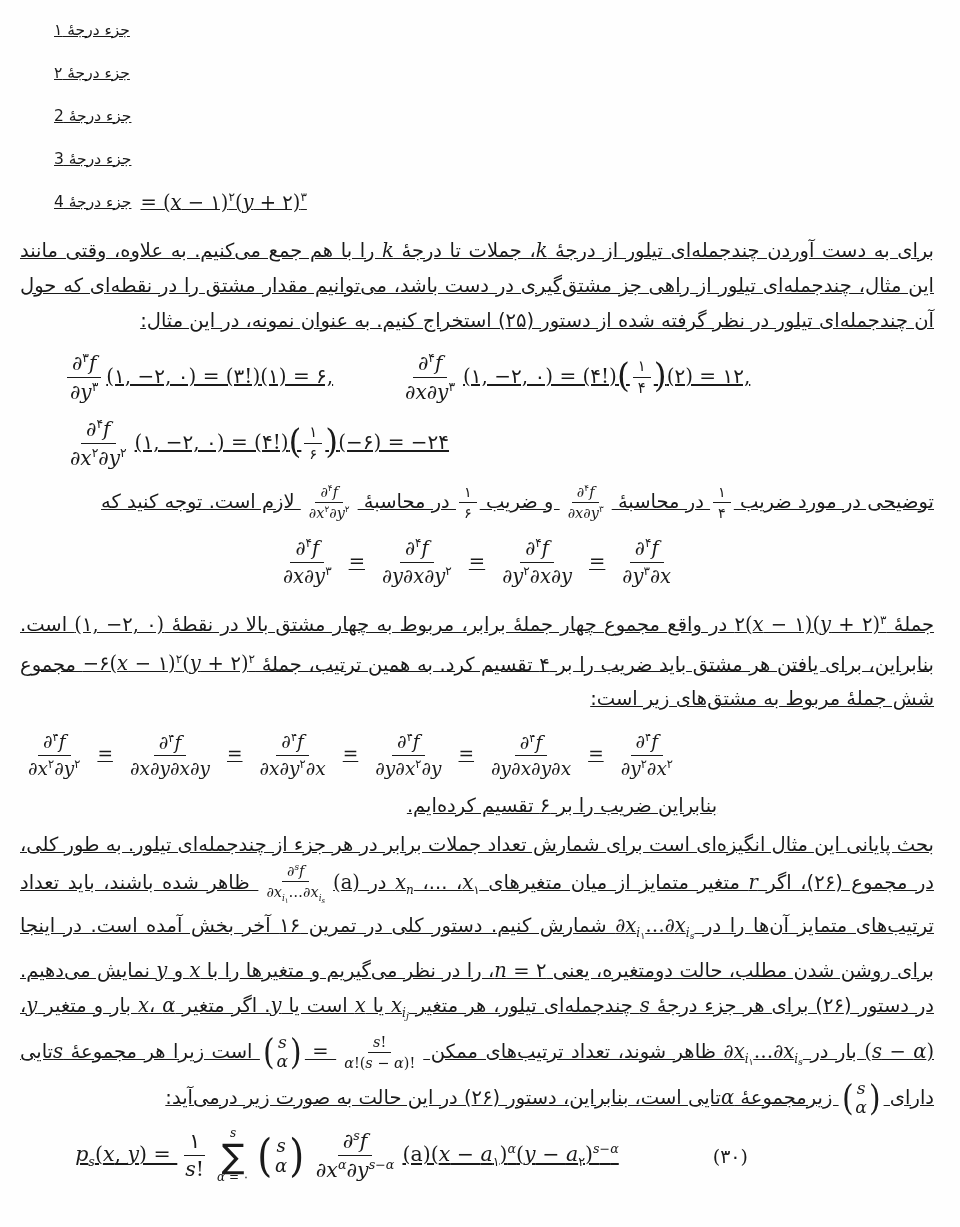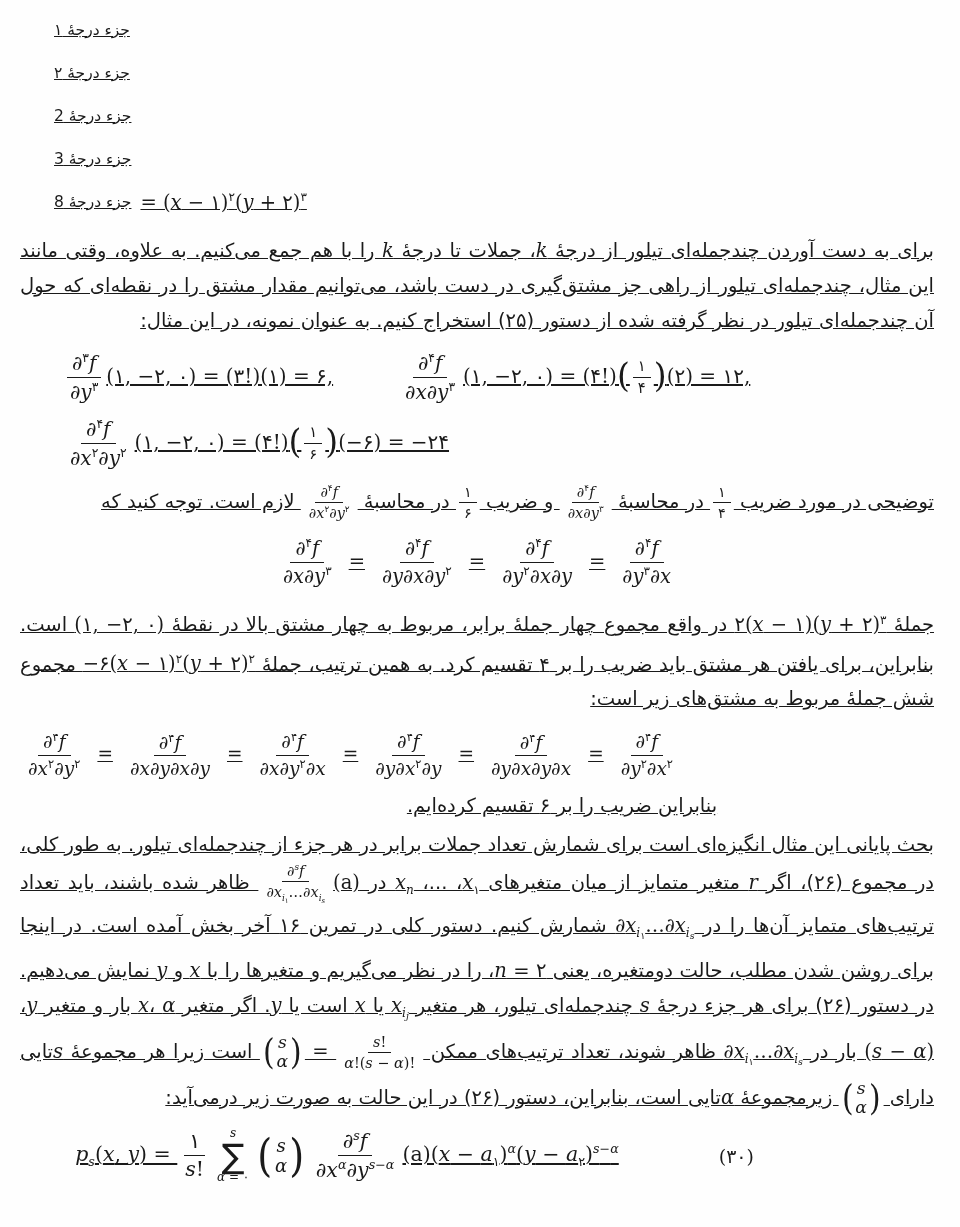--- a/index.html
+++ b/index.html
@@ -47,42 +47,42 @@
   .chain.four{text-align:center;font-size:19.5px;}
   .chain.six{text-align:left;font-size:18.5px;margin-left:0;}
   
   .para{direction:rtl;text-align:justify;font-size:19.5px;line-height:35px;margin:10px 0 0;}
   .para.coeff{margin-top:4px;}
   .therefore{direction:rtl;text-align:center;font-size:19.5px;margin:4px 0 2px;
              transform:translateX(85px);}
   
   .eq30{position:relative;direction:ltr;text-align:center;padding-right:260px;
         font-family:"DejaVu Serif","DejaVu Sans",serif;font-size:20.5px;margin-top:10px;}
-  .eqnum{position:absolute;right:180px;top:50%;transform:translateY(-50%);font-size:19px;}
+  .eqnum{position:absolute;right:186px;top:50%;transform:translateY(-50%);font-size:19px;}
 </style>
 </head>
 <body>
 
 <div class="page">
 
   <section>
     <div class="eqrow">
       <span class="lbl">جزء درجهٔ ۱</span>
     </div>
     <div class="eqrow">
       <span class="lbl">جزء درجهٔ ۲</span>
     </div>
     <div class="eqrow">
       <span class="lbl">جزء درجهٔ 2</span>
     </div>
     <div class="eqrow">
       <span class="lbl">جزء درجهٔ 3</span>
     </div>
     <div class="eqrow">
-      <span class="lbl">جزء درجهٔ 8</span>
+      <span class="lbl">جزء درجهٔ 4</span>
       <span class="mth">= (<i>x</i> − ۱)<sup>۲</sup>(<i>y</i> + ۲)<sup>۳</sup></span>
     </div>
   </section>
 
   <p class="para">برای به دست آوردن چندجمله‌ای تیلور از درجهٔ <span class="imath"><i>k</i></span>، جملات تا درجهٔ <span class="imath"><i>k</i></span> را با هم جمع می‌کنیم. به علاوه، وقتی مانند این مثال، چندجمله‌ای تیلور از راهی جز مشتق‌گیری در دست باشد، می‌توانیم مقدار مشتق را در نقطه‌ای که حول آن چندجمله‌ای تیلور در نظر گرفته شده از دستور (۲۵) استخراج کنیم. به عنوان نمونه، در این مثال:</p>
 
   <div class="mline"><span class="fr">
         <span class="nu">∂<sup>۳</sup><i>f</i></span>
         <span class="de">∂<i>y</i><sup>۳</sup></span>
       </span>(۱, −۲, ۰) = (۳!)(۱) = ۶,<span class="gap"></span><span class="fr">

